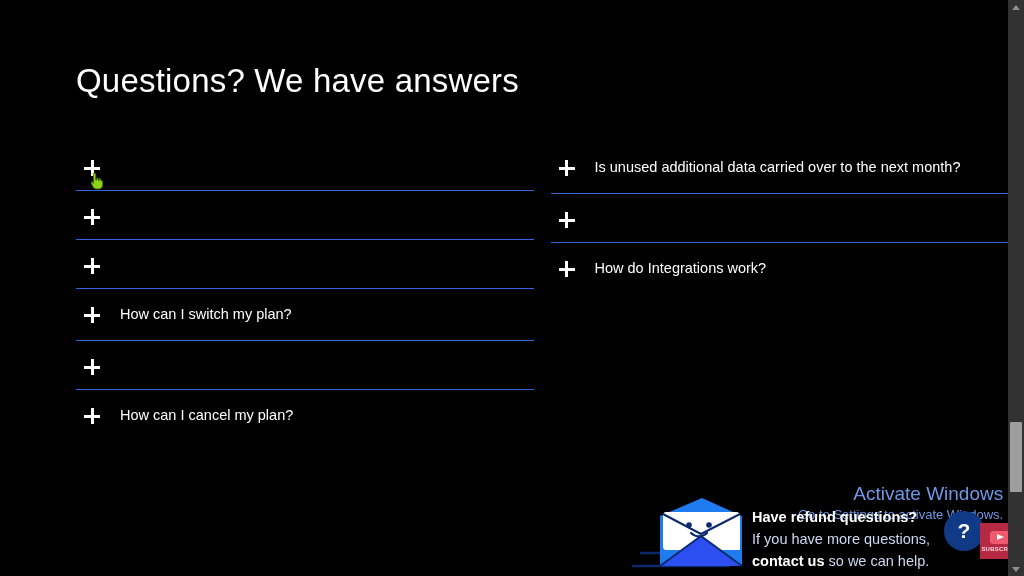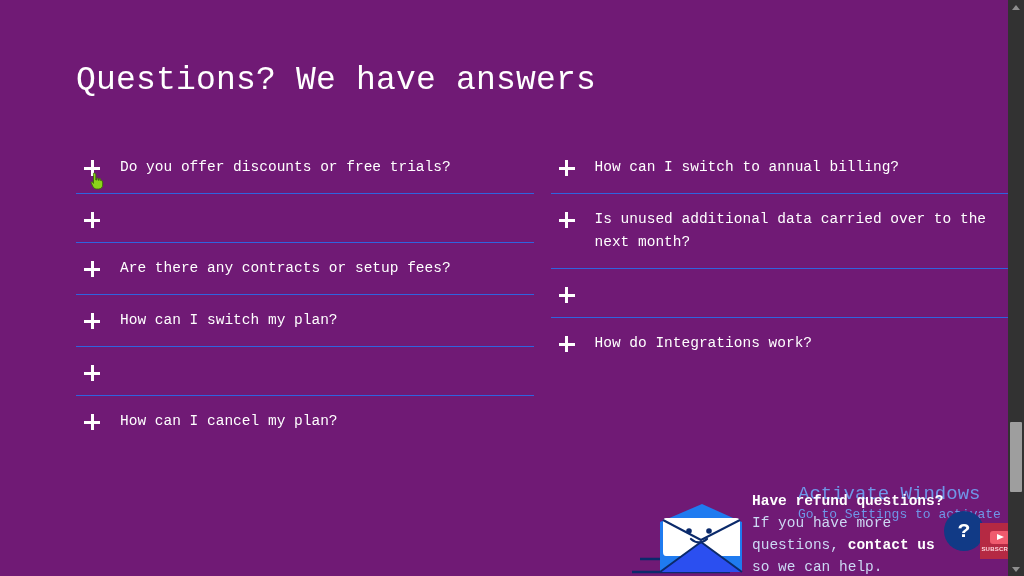--- a/index.html
+++ b/index.html
@@ -15,23 +15,22 @@
     background: #2b2b2b;
     font-family: "Liberation Sans", sans-serif;
     position: relative;
   }
 
   #page {
     position: absolute;
     left: 0; top: 0;
     width: 1008px;
     height: 576px;
-    background: #701a75;
+    background: #000000;
     overflow: hidden;
-    font-family: Liberation Mono, monospace;
   }
 
   
   #heading {
     position: absolute;
     left: 76px;
     top: 62px;
     color: #ffffff;
     font-size: 33px;
     font-weight: 400;
@@ -129,21 +128,21 @@
   #contact-link {
     color: #ffffff;
     font-weight: bold;
   }
 
   
   #activate-windows {
     position: absolute;
     left: 798px;
     top: 482px;
-    text-align: left;
+    text-align: right;
     pointer-events: none;
   }
   #aw-title {
     color: #6f97e8;
     font-size: 19px;
     font-weight: 400;
     line-height: 24px;
     white-space: nowrap;
   }
   #aw-sub {
@@ -273,55 +272,49 @@
 <div id="page">
 
   <h1 id="heading">Questions? We have answers</h1>
 
   <div id="faq-columns">
 
     <div class="faq-column" id="faq-column-left">
 
       <div class="faq-item">
         <span class="plus-icon"></span>
-        <span class="faq-question">Do you offer discounts or free trials?</span>
-      </div>
-
-      <div class="faq-item">
-        <span class="plus-icon"></span>
-      </div>
-
-
-      <div class="faq-item">
-        <span class="plus-icon"></span>
-        <span class="faq-question">Are there any contracts or setup fees?</span>
+      </div>
+
+      <div class="faq-item">
+        <span class="plus-icon"></span>
+      </div>
+
+
+      <div class="faq-item">
+        <span class="plus-icon"></span>
       </div>
 
       <div class="faq-item">
         <span class="plus-icon"></span>
         <span class="faq-question">How can I switch my plan?</span>
       </div>
 
       <div class="faq-item">
         <span class="plus-icon"></span>
       </div>
 
       <div class="faq-item last">
         <span class="plus-icon"></span>
         <span class="faq-question">How can I cancel my plan?</span>
       </div>
 
     </div>
 
     <div class="faq-column" id="faq-column-right">
 
-      <div class="faq-item">
-        <span class="plus-icon"></span>
-        <span class="faq-question">How can I switch to annual billing?</span>
-      </div>
 
 
       <div class="faq-item">
         <span class="plus-icon"></span>
         <span class="faq-question">Is unused additional data carried over to the next month?</span>
       </div>
 
       <div class="faq-item">
         <span class="plus-icon"></span>
       </div>

